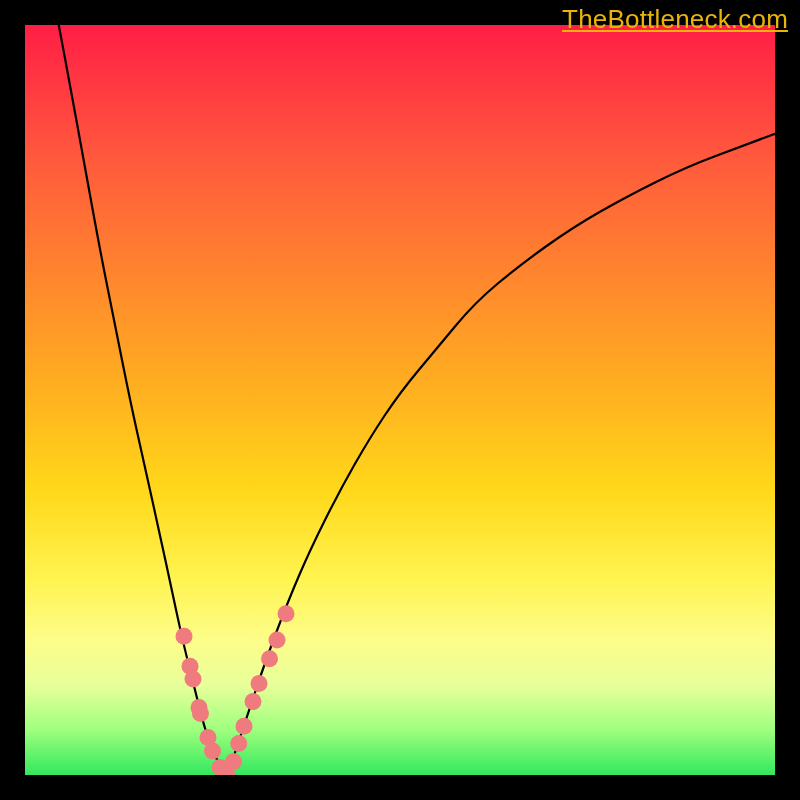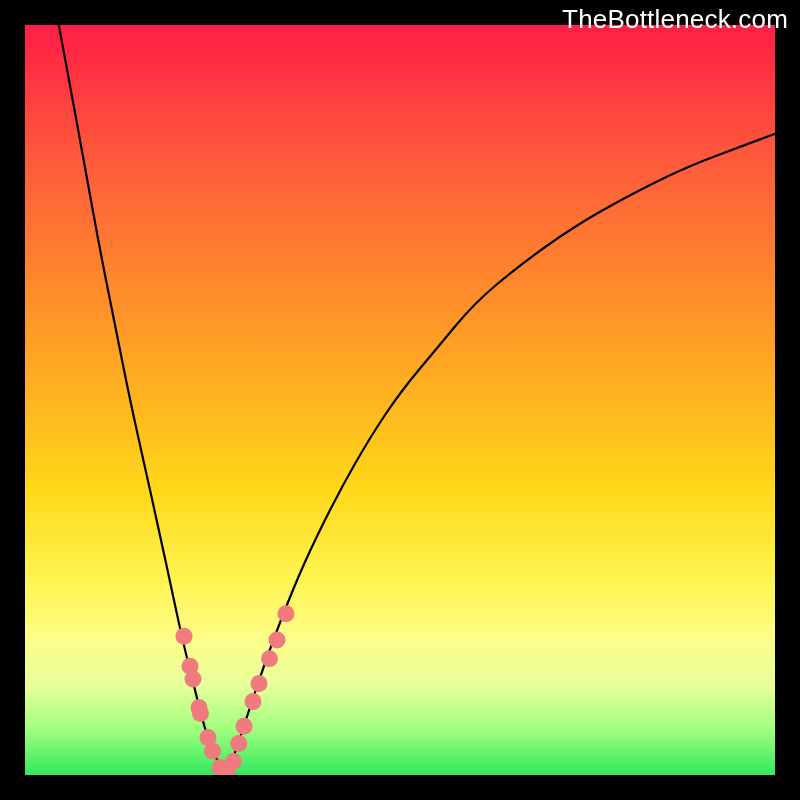--- a/index.html
+++ b/index.html
@@ -28,23 +28,24 @@
       #e8ff9a 88%,
       #9eff7d 94%,
       #32e85e 100%);
   }
   .watermark {
     position: absolute;
     top: 4px;
     right: 12px;
     font-size: 26px;
     font-weight: 500;
-    color: #ffffff;
+    color: #eab308;
     letter-spacing: 0.2px;
     z-index: 10;
+    text-decoration: underline;
   }
   svg.plot {
     position: absolute;
     left: 25px;
     top: 25px;
     width: 750px;
     height: 750px;
     z-index: 5;
   }
   .curve {

